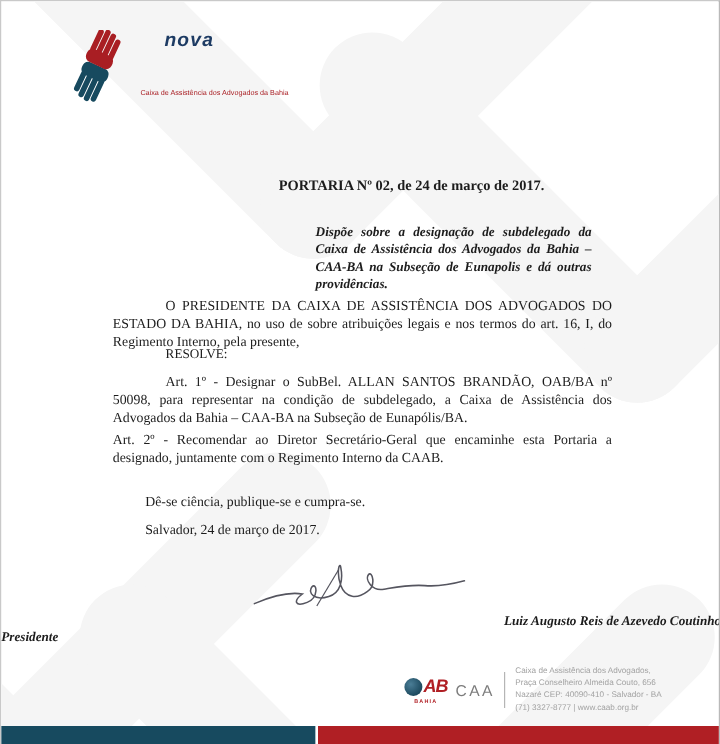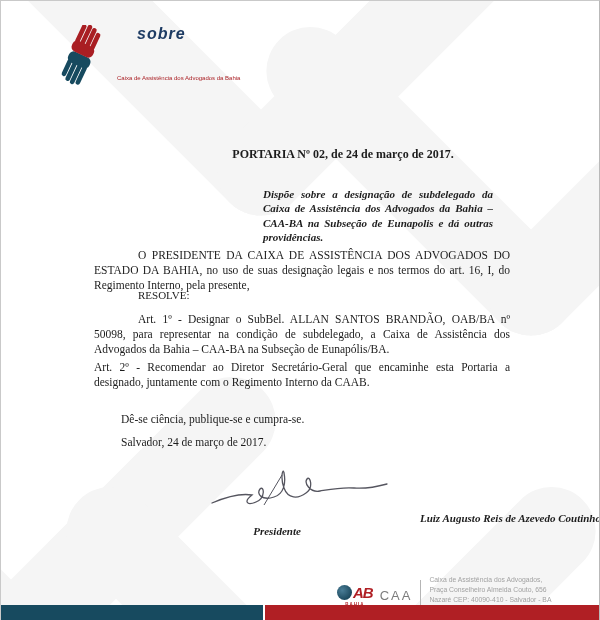--- a/index.html
+++ b/index.html
@@ -39,25 +39,25 @@
     font-size:11.5px; line-height:1.3; text-align:justify; text-indent:44px; margin:0; }
   .art2 { position:absolute; left:93px; top:359px; width:416px;
     font-size:11.5px; line-height:1.3; text-align:justify; margin:0; }
   .closing1 { position:absolute; left:120px; top:412px; font-size:11.5px; }
   .closing2 { position:absolute; left:120px; top:435px; font-size:11.5px; }
 
   
   .sig-scribble { position:absolute; left:205px; top:462px; }
   .signer-name { position:absolute; left:0; top:511px; width:600px; text-align:right;
     font-weight:bold; font-style:italic; font-size:11px; }
-  .signer-role { position:absolute; left:0; top:524px; width:552px; text-align:center;
+  .signer-role { position:absolute; left:0; top:524px; width:552px; text-align:left;
     font-weight:bold; font-style:italic; font-size:11px; }
 
   
-  .footer-brand { position:absolute; left:336px; top:574px; display:flex; align-items:center; }
+  .footer-brand { position:absolute; left:336px; top:554px; display:flex; align-items:center; }
   .oab { display:flex; flex-direction:column; align-items:center; }
   .oab-row { display:flex; align-items:center; }
   .globe { width:15px; height:15px; border-radius:50%;
     background:radial-gradient(circle at 35% 35%, #4a7d96, #1d4a5f 70%); margin-right:1px; }
   .oab-letters { font-family:"Liberation Sans", sans-serif; font-weight:bold; font-size:15px;
     color:#b01f24; font-style:italic; letter-spacing:-1px; }
   .oab-sub { font-family:"Liberation Sans", sans-serif; font-weight:bold; font-size:4.5px;
     color:#b01f24; letter-spacing:1px; margin-top:1px; }
   .caa { font-family:"Liberation Sans", sans-serif; font-size:13px; color:#7c7c7c;
     letter-spacing:2px; margin:0 8px 0 7px; }
@@ -104,29 +104,29 @@
           <rect x="-14" y="-3" width="24" height="12" rx="5"></rect>
         </g>
         <g fill="#a91e23" transform="translate(34,23) rotate(25)">
           <rect x="-13" y="-21" width="4.8" height="21" rx="2.4"></rect>
           <rect x="-7.4" y="-23" width="4.8" height="23" rx="2.4"></rect>
           <rect x="-1.8" y="-22" width="4.8" height="22" rx="2.4"></rect>
           <rect x="3.8" y="-19" width="4.8" height="19" rx="2.4"></rect>
           <rect x="-14" y="-3" width="24" height="12" rx="5"></rect>
         </g>
       </svg>
-      <span class="logo-nova">sobre</span>
+      <span class="logo-nova">nova</span>
       <span class="logo-tagline">Caixa de Assistência dos Advogados da Bahia</span>
     </div>
 
     <div class="doc-title">PORTARIA Nº 02, de 24 de março de 2017.</div>
 
     <div class="epigraph">Dispõe sobre a designação de subdelegado da Caixa de Assistência dos Advogados da Bahia – CAA-BA na Subseção de Eunapolis e dá outras providências.</div>
 
-    <p class="preamble">O PRESIDENTE DA CAIXA DE ASSISTÊNCIA DOS ADVOGADOS DO ESTADO DA BAHIA, no uso de suas designação legais e nos termos do art. 16, I, do Regimento Interno, pela presente,</p>
+    <p class="preamble">O PRESIDENTE DA CAIXA DE ASSISTÊNCIA DOS ADVOGADOS DO ESTADO DA BAHIA, no uso de sobre atribuições legais e nos termos do art. 16, I, do Regimento Interno, pela presente,</p>
 
     <div class="resolve">RESOLVE:</div>
 
     <p class="art1">Art. 1º - Designar o SubBel. ALLAN SANTOS BRANDÃO, OAB/BA nº 50098, para representar na condição de subdelegado, a Caixa de Assistência dos Advogados da Bahia – CAA-BA na Subseção de Eunapólis/BA.</p>
 
     <p class="art2">Art. 2º - Recomendar ao Diretor Secretário-Geral que encaminhe esta Portaria a designado, juntamente com o Regimento Interno da CAAB.</p>
 
     <div class="closing1">Dê-se ciência, publique-se e cumpra-se.</div>
     <div class="closing2">Salvador, 24 de março de 2017.</div>
 

